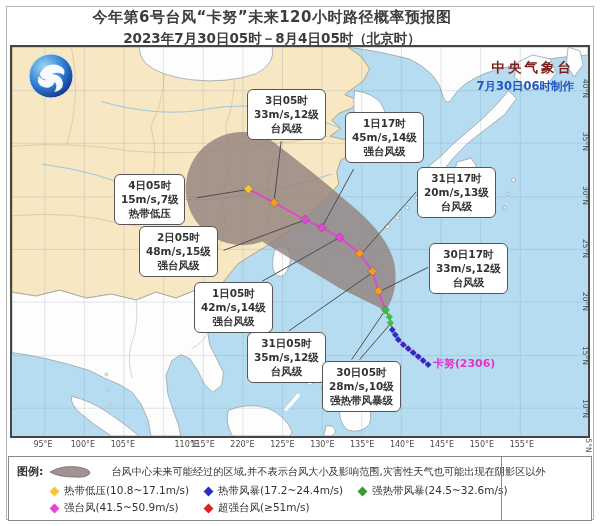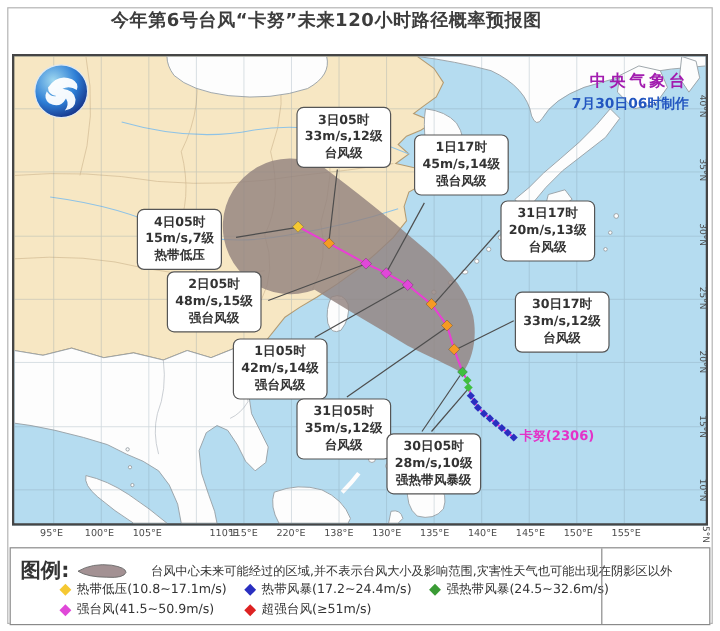--- a/index.html
+++ b/index.html
@@ -7,50 +7,51 @@
         font-family:"DejaVu Sans","Liberation Sans",sans-serif;}
   .frame{position:absolute;left:6px;top:6px;width:586px;height:512px;border:1px solid #b3b3b3;}
   .titles{position:absolute;left:0;top:8px;width:544px;text-align:center;font-weight:700;color:#3d3d3d;}
   .t1{font-size:15px;letter-spacing:.5px;}
   .t2{font-size:13.5px;margin-top:3px;}
   .map{position:absolute;left:10px;top:45px;width:580px;height:393px;border:2px solid #454545;
        box-sizing:border-box;background:#b5dcf0;}
   .map > svg{position:absolute;left:0;top:0;width:100%;height:100%;}
   .logo{position:absolute;left:16px;top:6px;width:46px;height:46px;}
   .agency{position:absolute;right:14px;top:12px;text-align:right;}
-  .agency .a1{font-size:13.5px;font-weight:700;color:#a21caf;letter-spacing:3px;}
+  .agency .a1{font-size:13.5px;font-weight:700;color:#7f1d1d;letter-spacing:3px;}
   .agency .a2{font-size:11.5px;font-weight:700;color:#2356c0;margin-top:2px;}
   .callout{position:absolute;background:#fff;border:1.5px solid #555;border-radius:6px;
            padding:3px 6px;text-align:center;font-size:10.5px;font-weight:700;color:#333;
            line-height:1.35;white-space:nowrap;z-index:5;}
   .lon-axis{position:absolute;left:0;top:440px;width:600px;height:13px;}
   .lon-tick{position:absolute;top:0;width:40px;text-align:center;font-size:8px;color:#4a4a4a;}
   .lat-axis{position:absolute;left:0;top:0;width:600px;height:526px;pointer-events:none;}
   .lat-tick{position:absolute;right:5px;font-size:7.5px;color:#4a4a4a;transform:rotate(90deg);}
   .legend{position:absolute;left:8px;top:456px;width:584px;height:65px;border:1px solid #8a8a8a;
           background:#fff;font-size:10.5px;color:#333;box-sizing:border-box;}
   .leg-head{position:absolute;left:8px;top:7px;display:flex;align-items:center;}
-  .leg-cap{font-weight:700;font-size:17px;margin-right:5px;}
+  .leg-cap{font-weight:700;font-size:11px;margin-right:5px;}
   .leg-note{font-size:10.2px;margin-left:19px;}
   .leg-row{position:absolute;left:42px;display:flex;}
   .leg-row.r1{top:27px;} .leg-row.r2{top:44px;}
   .leg-item{display:flex;align-items:center;width:154px;}
   .leg-item.wide{width:auto;}
   .leg-dia{width:7px;height:7px;transform:rotate(45deg);margin-right:6px;flex:none;}
   .divider{position:absolute;left:492px;top:0;width:1px;height:100%;background:#8a8a8a;}
   .license{position:absolute;left:501px;top:11px;font-size:10.5px;color:#3f3f3f;line-height:1.7;}
 </style>
 </head>
 <body>
 
 <div class="page">
   <div class="frame"></div>
 
   <div class="titles">
     <div class="t1">今年第6号台风“卡努”未来120小时路径概率预报图</div>
+    <div class="t2">2023年7月30日05时－8月4日05时（北京时）</div>
   </div>
 
   <div class="map">
     <svg viewBox="0 0 580 392" preserveAspectRatio="none">
       <rect x="0" y="0" width="580" height="392" fill="#b5dcf0"></rect>
 
       <path d="M338,0 L580,0 L580,8 Q520,12 478,26 Q452,36 443,52 Q438,60 434,50 Q430,26 400,12 Q370,4 338,0 Z" fill="#fdfdfd" stroke="#9aa2a8" stroke-width=".8"></path>
       <path d="M560,0 L572,4 L575,18 L566,30 L558,18 Z" fill="#fdfdfd" stroke="#9aa2a8" stroke-width=".8"></path>
 
       <path stroke="#b39b72" stroke-width=".9" d="M0,0 L338,0 L352,10 L360,22 L354,34 L343,42 L335,48 L352,55 L341,62 L329,67 L322,74 L331,82 L320,90 L342,95 L354,97 L345,106 L331,114 L327,126 L329,138 L318,152 L304,165 L289,178 L271,191 L254,202 L239,211 L227,219 L219,229 L211,239 L215,249 L203,251 L185,245 L165,253 L145,247 L125,255 L100,249 L75,253 L48,245 L24,251 L0,247 Z" fill="#f7e7c3"></path>
@@ -251,21 +252,21 @@
     <div>强热带风暴级</div>
   </div>
 
   <div class="lon-axis" id="lon-axis">
       <span class="lon-tick" style="left: 23px;">95°E</span>
       <span class="lon-tick" style="left: 62.9px;">100°E</span>
       <span class="lon-tick" style="left: 102.8px;">105°E</span>
       <span class="lon-tick" style="left: 142.7px; margin-left: 24px;">110°E</span>
       <span class="lon-tick" style="left: 182.6px;">115°E</span>
       <span class="lon-tick" style="left: 222.5px;">220°E</span>
-      <span class="lon-tick" style="left: 262.4px;">138°E</span>
+      <span class="lon-tick" style="left: 262.4px;">125°E</span>
       <span class="lon-tick" style="left: 302.3px;">130°E</span>
       <span class="lon-tick" style="left: 342.2px;">135°E</span>
       <span class="lon-tick" style="left: 382.1px;">140°E</span>
       <span class="lon-tick" style="left: 422px;">145°E</span>
       <span class="lon-tick" style="left: 461.9px;">150°E</span>
       <span class="lon-tick" style="left: 501.8px;">155°E</span>
     </div>
   <div class="lat-axis" id="lat-axis">
       <span class="lat-tick" style="top: 84px;">40°N</span>
       <span class="lat-tick" style="top: 137px;">35°N</span>

